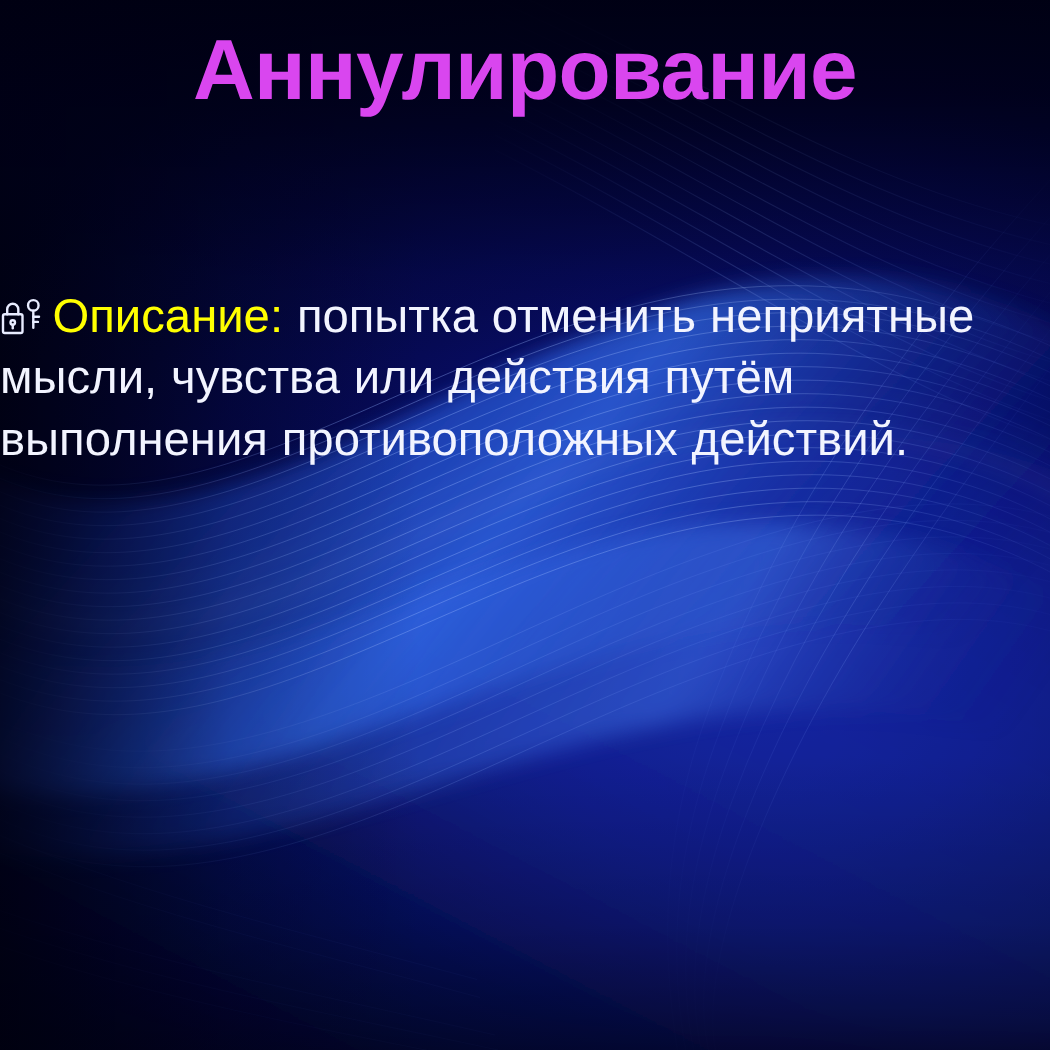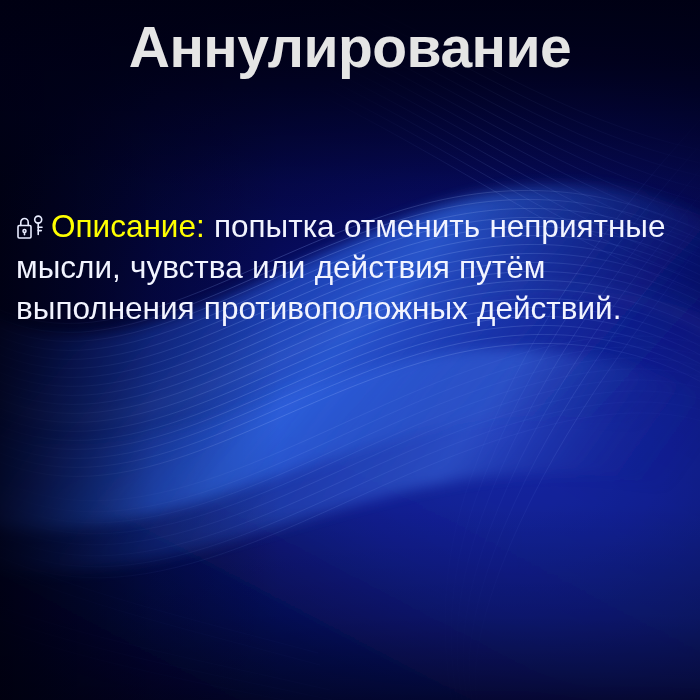--- a/index.html
+++ b/index.html
@@ -51,38 +51,38 @@
 
   
   .title {
     position: absolute;
     top: 16px;
     left: 0;
     width: 700px;
     text-align: center;
     font-size: 57px;
     font-weight: bold;
-    color: #e5e5e5;
+    color: #d946ef;
     letter-spacing: -0.5px;
     line-height: 1.1;
     white-space: nowrap;
   }
 
   .body-block {
     position: absolute;
     top: 190px;
     left: 0;
     width: 700px;
   }
 
   .para {
     font-size: 31.5px;
     line-height: 41px;
     color: #f2f4ff;
-    margin: 16px;
+    margin: 0;
     padding: 0 2px 0 0;
     text-indent: 0;
     word-spacing: 0.5px;
   }
 
   .para + .para {
     margin-top: 29px;
   }
 
   .glyph-icon {

